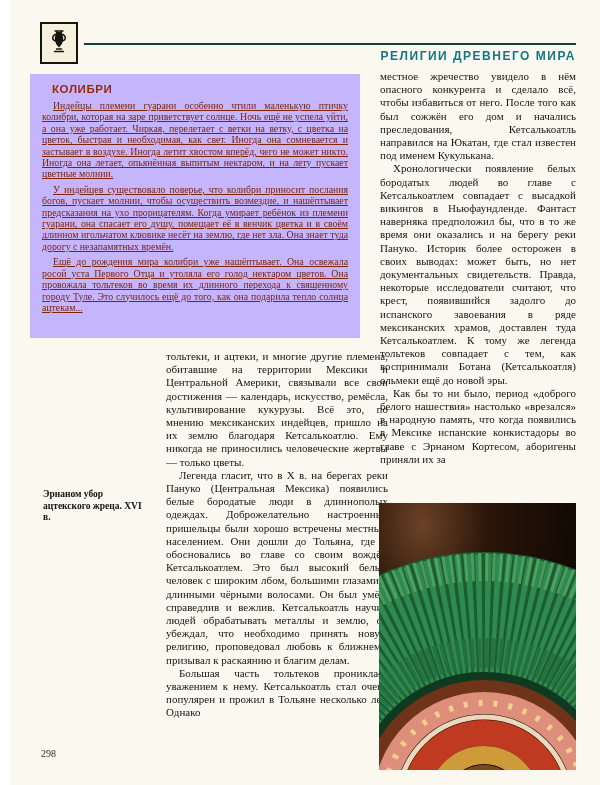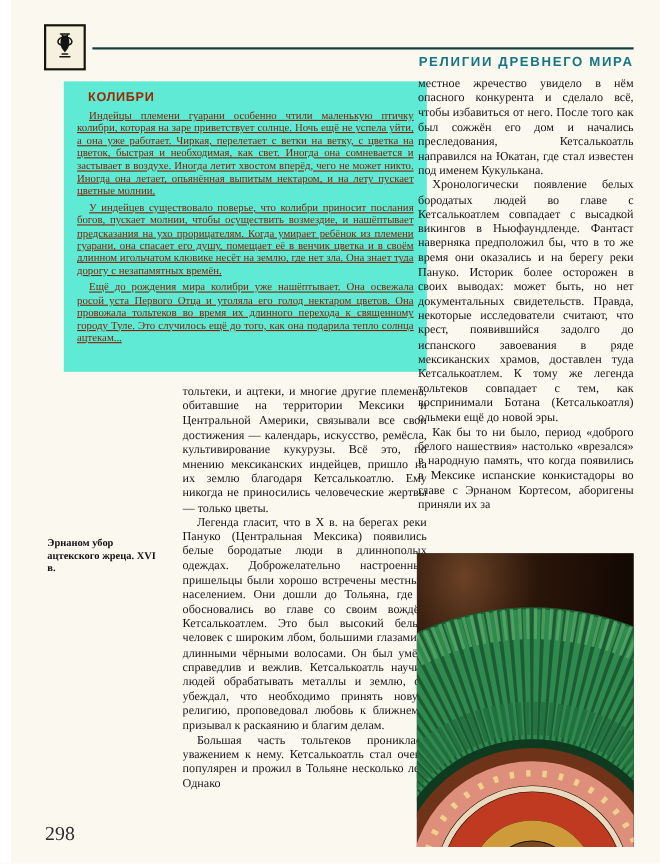--- a/index.html
+++ b/index.html
@@ -11,22 +11,22 @@
   
   .logo-box { position:absolute; left:30px; top:22px; width:38px; height:42px;
               border:2px solid #15150f; background:#f6f0df;
               display:flex; align-items:center; justify-content:center; }
   .header-rule { position:absolute; left:74px; top:43px; width:492px; height:2px; background:#123f3e; }
   .header-title { position:absolute; top:49px; right:34px;
                   font-family:"Liberation Sans", sans-serif; font-size:12px; font-weight:bold;
                   letter-spacing:1.5px; color:#157585; }
 
   
-  .humm-box { position:absolute; left:48px; top:74px; width:330px; height:264px;
-              background:#5eead4; padding:9px 12px 8px; overflow:hidden; }
+  .humm-box { position:absolute; left:20px; top:74px; width:330px; height:264px;
+              background:#c4b5fd; padding:9px 12px 8px; overflow:hidden; }
   .humm-title { font-family:"Liberation Sans", sans-serif; font-size:11.5px; font-weight:bold;
                 color:#9c2800; letter-spacing:0.6px; margin:0 0 5px 10px; }
   .humm-box p { font-size:9.8px; line-height:11.4px; text-align:justify; color:#7e2408;
                 text-indent:11px; margin-bottom:4px;text-decoration:underline; }
 
   
   .col { position:absolute; font-size:11px; line-height:13.2px; text-align:justify;
          color:#161616; overflow:hidden; }
   .col p { text-indent:13px; }
   .col p.cont { text-indent:0; }
@@ -35,21 +35,21 @@
 
   
   .caption { position:absolute; left:33px; top:489px; width:104px;
              font-size:9.5px; font-weight:bold; line-height:11.5px; color:#111; }
 
   
   .figure { position:absolute; left:369px; top:503px; width:197px; height:267px;
             background:#160b05; }
   .figure svg { display:block; }
 
-  .page-number { position:absolute; left:31px; top:748px; font-size:18px; color:#2b2b2b; }
+  .page-number { position:absolute; left:31px; top:748px; font-size:10px; color:#2b2b2b; }
 </style>
 </head>
 <body>
 
 <div class="page">
 
   <div class="logo-box">
     <span>
       <svg viewBox="0 0 22 24" width="22" height="24" aria-hidden="true">
         <g fill="none" stroke="#14140e" stroke-width="1.4" stroke-linecap="round">

